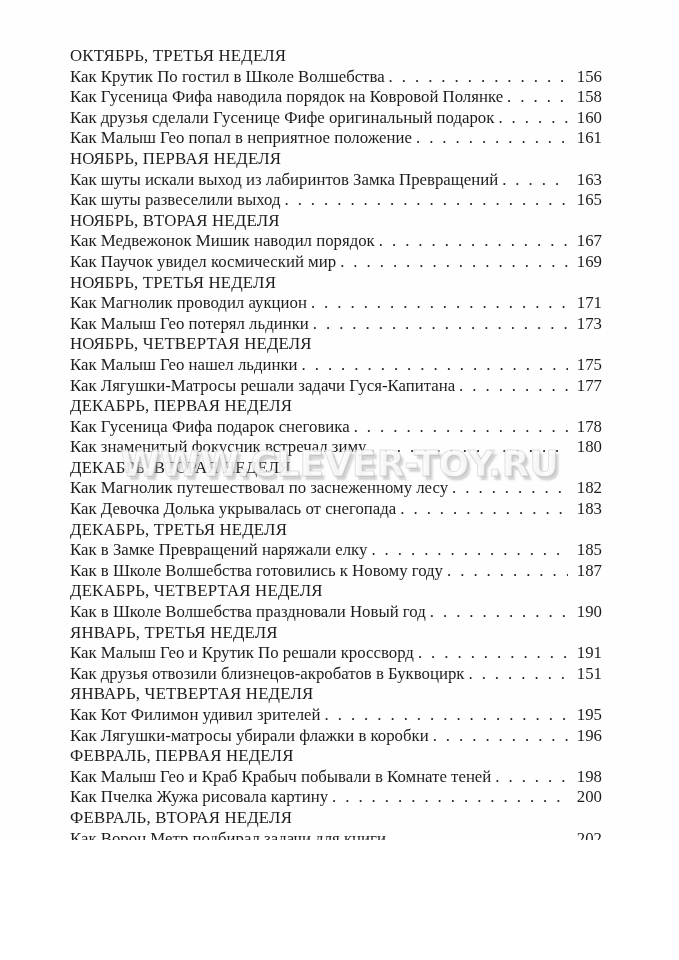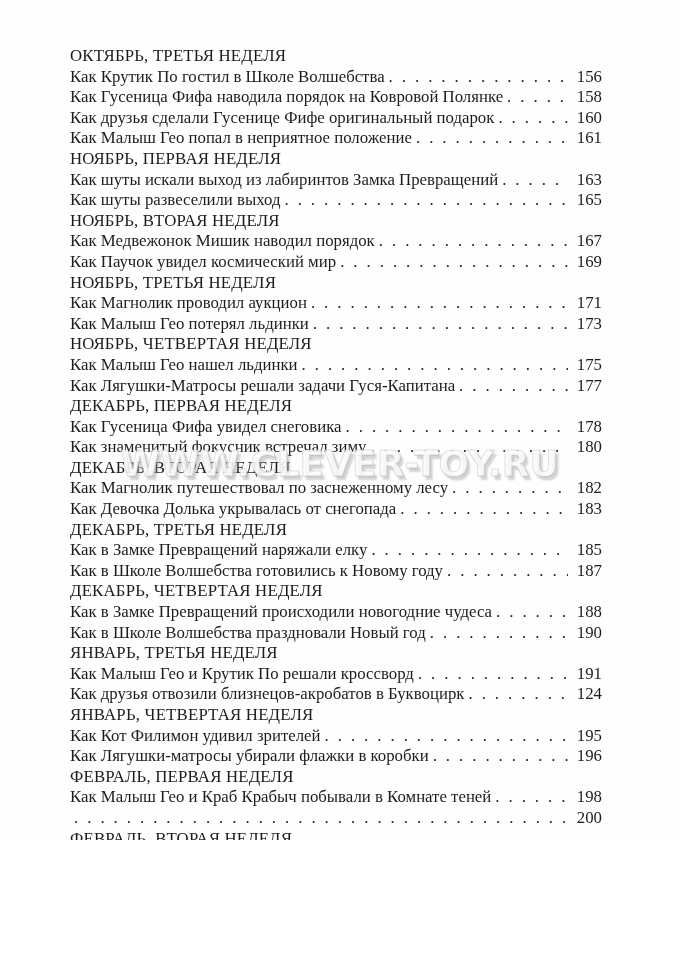--- a/index.html
+++ b/index.html
@@ -141,21 +141,21 @@
         <span class="toc-leader"></span>
         <span class="toc-page">175</span>
       </div>
       <div class="toc-row toc-entry">
         <span class="toc-title">Как Лягушки-Матросы решали задачи Гуся-Капитана</span>
         <span class="toc-leader"></span>
         <span class="toc-page">177</span>
       </div>
       <div class="toc-row toc-heading">ДЕКАБРЬ, ПЕРВАЯ НЕДЕЛЯ</div>
       <div class="toc-row toc-entry">
-        <span class="toc-title">Как Гусеница Фифа увидел снеговика</span>
+        <span class="toc-title">Как Гусеница Фифа подарок снеговика</span>
         <span class="toc-leader"></span>
         <span class="toc-page">178</span>
       </div>
       <div class="toc-row toc-entry">
         <span class="toc-title">Как знаменитый фокусник встречал зиму</span>
         <span class="toc-leader"></span>
         <span class="toc-page">180</span>
       </div>
       <div class="toc-row toc-heading">ДЕКАБРЬ, ВТОРАЯ НЕДЕЛЯ</div>
       <div class="toc-row toc-entry">
@@ -174,58 +174,54 @@
         <span class="toc-leader"></span>
         <span class="toc-page">185</span>
       </div>
       <div class="toc-row toc-entry">
         <span class="toc-title">Как в Школе Волшебства готовились к Новому году</span>
         <span class="toc-leader"></span>
         <span class="toc-page">187</span>
       </div>
       <div class="toc-row toc-heading">ДЕКАБРЬ, ЧЕТВЕРТАЯ НЕДЕЛЯ</div>
       <div class="toc-row toc-entry">
-        <span class="toc-title">Как в Замке Превращений происходили новогодние чудеса</span>
-        <span class="toc-leader"></span>
-        <span class="toc-page">188</span>
-      </div>
-      <div class="toc-row toc-entry">
         <span class="toc-title">Как в Школе Волшебства праздновали Новый год</span>
         <span class="toc-leader"></span>
         <span class="toc-page">190</span>
       </div>
       <div class="toc-row toc-heading">ЯНВАРЬ, ТРЕТЬЯ НЕДЕЛЯ</div>
       <div class="toc-row toc-entry">
         <span class="toc-title">Как Малыш Гео и Крутик По решали кроссворд</span>
         <span class="toc-leader"></span>
         <span class="toc-page">191</span>
       </div>
       <div class="toc-row toc-entry">
         <span class="toc-title">Как друзья отвозили близнецов-акробатов в Буквоцирк</span>
         <span class="toc-leader"></span>
-        <span class="toc-page">124</span>
+        <span class="toc-page">151</span>
       </div>
       <div class="toc-row toc-heading">ЯНВАРЬ, ЧЕТВЕРТАЯ НЕДЕЛЯ</div>
       <div class="toc-row toc-entry">
         <span class="toc-title">Как Кот Филимон удивил зрителей</span>
         <span class="toc-leader"></span>
         <span class="toc-page">195</span>
       </div>
       <div class="toc-row toc-entry">
         <span class="toc-title">Как Лягушки-матросы убирали флажки в коробки</span>
         <span class="toc-leader"></span>
         <span class="toc-page">196</span>
       </div>
       <div class="toc-row toc-heading">ФЕВРАЛЬ, ПЕРВАЯ НЕДЕЛЯ</div>
       <div class="toc-row toc-entry">
         <span class="toc-title">Как Малыш Гео и Краб Крабыч побывали в Комнате теней</span>
         <span class="toc-leader"></span>
         <span class="toc-page">198</span>
       </div>
       <div class="toc-row toc-entry">
+        <span class="toc-title">Как Пчелка Жужа рисовала картину</span>
         <span class="toc-leader"></span>
         <span class="toc-page">200</span>
       </div>
       <div class="toc-row toc-heading">ФЕВРАЛЬ, ВТОРАЯ НЕДЕЛЯ</div>
       <div class="toc-row toc-entry">
         <span class="toc-title">Как Ворон Метр подбирал задачи для книги</span>
         <span class="toc-leader"></span>
         <span class="toc-page">202</span>
       </div>
     </div>

